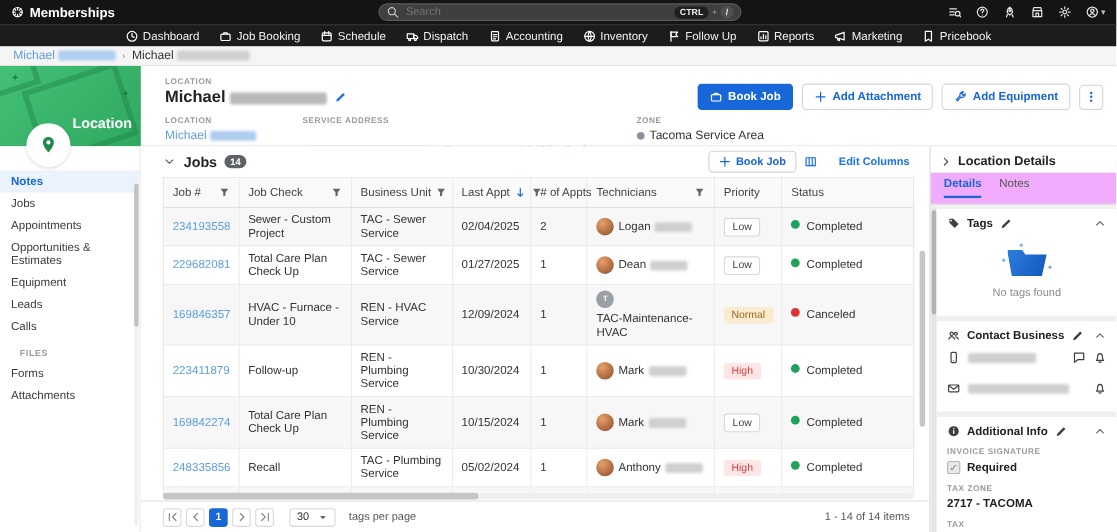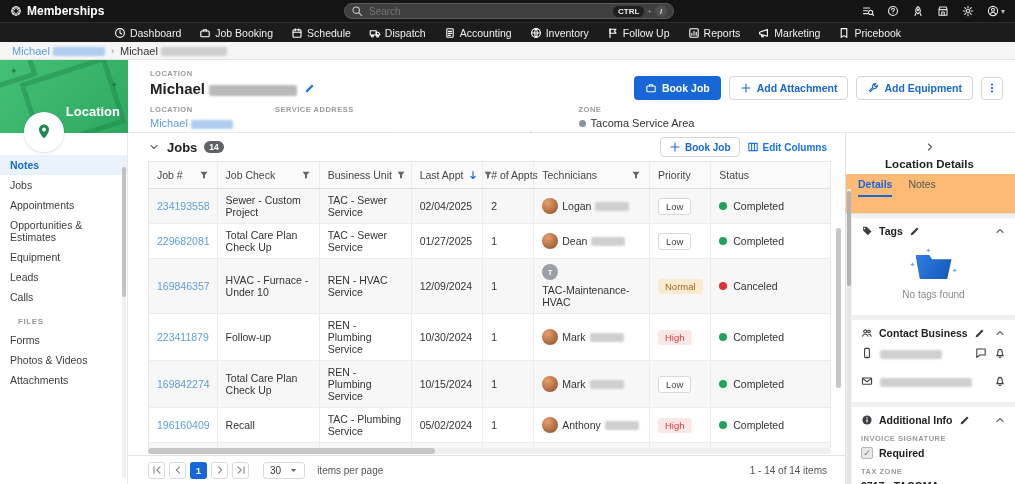--- a/index.html
+++ b/index.html
@@ -74,58 +74,58 @@
   .side-scroll{position:absolute;right:1px;top:30px;width:4px;height:315px;background:#f0f0f0;border-radius:2px;}
   .side-scroll .thumb{position:absolute;top:4px;width:4px;height:130px;background:#c2c2c2;border-radius:2px;}
 
   
   .content{left:128px;top:133px;width:717px;height:351px;background:#fff;}
   .jobs-header{display:flex;align-items:center;height:28px;padding:0 18px 0 20px;gap:7px;}
   .jobs-title{font-size:13px;font-weight:bold;color:#222;}
   .count-badge{background:#5f6368;color:#fff;border-radius:8px;font-size:8.5px;font-weight:bold;padding:1px 5px;}
   .jobs-header .spacer{flex:1;}
   .btn-small{display:inline-flex;align-items:center;gap:4px;border:1px solid #d4d4d4;border-radius:4px;background:#fff;color:#1767d9;font-size:10px;font-weight:bold;padding:3px 8px;cursor:pointer;}
-  .link-btn{display:inline-flex;align-items:center;gap:4px;color:#1a73e8;font-size:10px;font-weight:bold;cursor:pointer;}
+  .link-btn{display:inline-flex;align-items:center;gap:20px;color:#1a73e8;font-size:10px;font-weight:bold;cursor:pointer;}
   .table-wrap{position:absolute;left:20px;right:14px;top:28px;bottom:36px;overflow:hidden;border:1px solid #e8e8e8;border-bottom:none;}
   table.jobs{width:100%;border-collapse:collapse;table-layout:fixed;}
   .jobs th{background:#fafafa;border-bottom:1px solid #e0e0e0;border-right:1px solid #ececec;font-weight:normal;color:#444;text-align:left;font-size:10.5px;padding:7px 8px;white-space:nowrap;}
   .jobs th:last-child{border-right:none;}
   .jobs th .th-inner{display:flex;align-items:center;gap:4px;}
   .jobs th .funnel{margin-left:auto;color:#666;cursor:pointer;}
   .sortarrow{color:#1767d9;}
   .jobs td{border-bottom:1px solid #ececec;border-right:1px solid #ececec;padding:5px 8px;font-size:10.5px;color:#333;vertical-align:middle;height:20px;}
   .jobs td:last-child{border-right:none;}
   .jobs tr.odd td{background:#f7f7f7;}
   .job-link{color:#5d9fdd;cursor:pointer;}
   .tech-cell{display:flex;align-items:center;gap:4px;flex-wrap:wrap;}
   .avatar{width:16px;height:16px;border-radius:50%;flex:0 0 auto;display:inline-flex;align-items:center;justify-content:center;font-size:7px;color:#fff;font-weight:bold;}
   .avatar.photo{background:radial-gradient(circle at 35% 30%,#e8a06a,#8a4a2b);}
   .avatar.initials{background:#9aa0a6;}
   .badge{display:inline-block;border-radius:3px;font-size:9.5px;padding:2px 7px;}
   .badge-low{background:#fff;border:1px solid #d9d9d9;color:#444;}
   .badge-normal{background:#f9ead0;color:#9a6b22;}
   .badge-high{background:#fde6e6;color:#d43f3f;}
-  .status-cell{display:flex;align-items:center;gap:6px;}
+  .status-cell{display:flex;gap:6px;}
   .sdot{width:8px;height:8px;border-radius:50%;display:inline-block;}
   .dot-completed{background:#1fa25a;}
   .dot-canceled{background:#e03131;}
   .v-scroll{position:absolute;right:4px;top:95px;width:5px;height:160px;background:#c6c6c6;border-radius:3px;}
   .h-scroll{position:absolute;left:20px;right:14px;bottom:30px;height:6px;background:#efefef;border-radius:3px;}
   .h-scroll .thumb{position:absolute;left:0;top:0;height:6px;width:42%;background:#c6c6c6;border-radius:3px;}
   .pagination{position:absolute;left:0;right:0;bottom:0;height:29px;border-top:1px solid #e2e2e2;display:flex;align-items:center;padding:0 18px 0 20px;gap:4px;color:#555;}
   .pg-btn{width:17px;height:17px;border:1px solid #d9d9d9;border-radius:3px;background:#fff;display:inline-flex;align-items:center;justify-content:center;color:#888;cursor:pointer;}
   .pg-num{width:17px;height:17px;border-radius:3px;background:#1767d9;color:#fff;font-size:9.5px;display:inline-flex;align-items:center;justify-content:center;font-weight:bold;cursor:pointer;}
   .pg-size{margin-left:10px;display:inline-flex;align-items:center;gap:8px;border:1px solid #d9d9d9;border-radius:3px;padding:2px 6px;background:#fff;color:#333;cursor:pointer;font-size:10px;}
   .pg-label{margin-left:8px;font-size:10px;color:#555;}
   .pg-range{margin-left:auto;font-size:10px;color:#555;}
 
   
   .rightpanel{left:845px;top:133px;width:170px;height:351px;background:#f0f0f0;border-left:1px solid #e0e0e0;overflow:hidden;}
-  .rp-head{background:#fff;padding:8px 10px 4px 8px;display:flex;align-items:center;gap:5px;font-weight:bold;font-size:11.5px;color:#222;flex-direction:column;}
-  .rp-tabs{background:#fdba74;display:flex;gap:16px;padding:4px 12px 16px 12px;border-bottom:1px solid #e2e2e2;}
+  .rp-head{background:#fff;padding:8px 10px 4px 8px;display:flex;align-items:center;gap:5px;font-weight:bold;font-size:11.5px;color:#222;}
+  .rp-tabs{background:#f0abfc;display:flex;gap:16px;padding:4px 12px 5px 12px;border-bottom:1px solid #e2e2e2;}
   .rp-tab{font-size:10.5px;color:#555;padding-bottom:5px;cursor:pointer;}
   .rp-tab.active{color:#1767d9;font-weight:bold;border-bottom:2px solid #1767d9;}
   .rp-scroll{position:absolute;left:1px;top:56px;width:4px;height:295px;background:#e6e6e6;}
   .rp-scroll .thumb{position:absolute;top:2px;width:4px;height:95px;background:#b3b3b3;border-radius:2px;}
   .rp-body{padding:4px 0 0 6px;}
   .card{background:#fff;margin-bottom:5px;padding:7px 9px;}
   .card-head{display:flex;align-items:center;gap:6px;font-weight:bold;font-size:10.5px;color:#222;}
   .card-head .icon{color:#3c4043;}
   .card-head .chev{margin-left:auto;color:#666;cursor:pointer;}
   .tags-empty{display:flex;flex-direction:column;align-items:center;padding:14px 0 8px;}
@@ -427,21 +427,20 @@
         <div class="side-item">Jobs</div>
         <div class="side-item">Appointments</div>
         <div class="side-item">Opportunities &amp; Estimates</div>
         <div class="side-item">Equipment</div>
         <div class="side-item">Leads</div>
         <div class="side-item">Calls</div>
       </div>
       <div class="side-section">
         <div class="side-label">FILES</div>
         <div class="side-item">Forms</div>
-        <div class="side-item">Photos &amp; Videos</div>
         <div class="side-item">Attachments</div>
       </div>
     </div>
   <div class="side-scroll">
       <div class="thumb"></div>
     </div>
 </div>
 
 <div class="abs content">
   <div class="jobs-header">
@@ -656,21 +655,21 @@
             </td>
             <td><span class="badge badge-low">Low</span></td>
             <td>
               <div class="status-cell">
                 <span class="sdot dot-completed"></span>
                 <span>Completed</span>
               </div>
             </td>
           </tr>
           <tr>
-            <td><span class="job-link">196160409</span></td>
+            <td><span class="job-link">248335856</span></td>
             <td>Recall</td>
             <td>TAC - Plumbing Service</td>
             <td>05/02/2024</td>
             <td>1</td>
             <td>
               <div class="tech-cell">
                 <span class="avatar photo"></span>
                 <span>Anthony</span>
                 <span class="redact" style="width: 34px;"></span>
               </div>
@@ -731,21 +730,21 @@
         </span>
       </span>
     <span class="pg-size">
       <span>30</span>
       <span class="icon" style="color:#666">
           <svg width="9" height="9" viewBox="0 0 12 12" fill="currentColor">
             <path d="M2.5 4l3.5 4 3.5-4z"></path>
           </svg>
         </span>
     </span>
-    <span class="pg-label">items per page</span>
+    <span class="pg-label">tags per page</span>
     <span class="pg-range">1 - 14 of 14 items</span>
   </div>
 </div>
 
 <div class="abs rightpanel">
   <div class="rp-head">
     <span class="icon" style="color:#555">
         <svg width="12" height="12" viewBox="0 0 12 12" fill="none" stroke="currentColor" stroke-width="1.1" stroke-linecap="round" stroke-linejoin="round">
           <path d="M4.5 3l3 3-3 3"></path>
         </svg>

